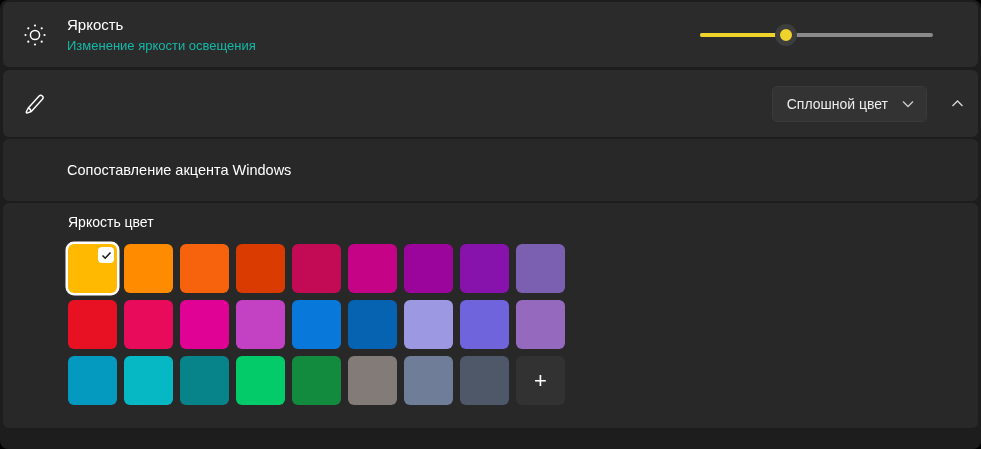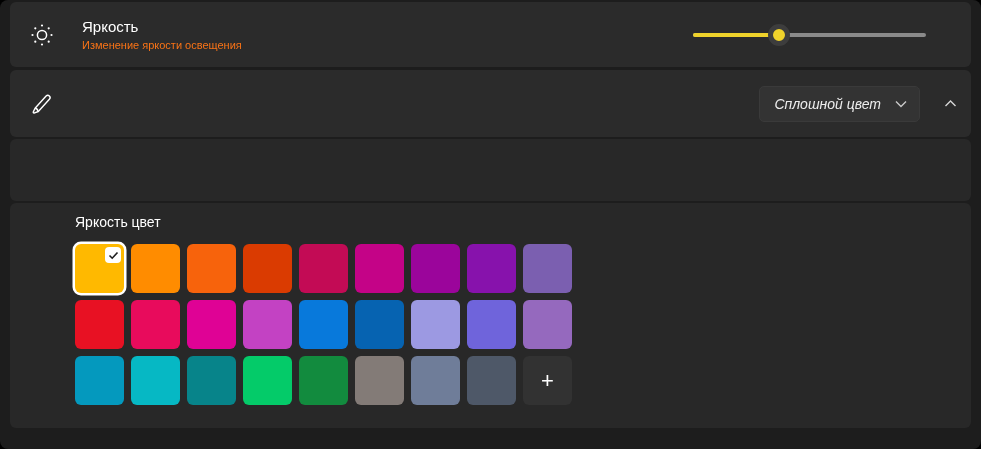--- a/index.html
+++ b/index.html
@@ -1,45 +1,45 @@
 <!DOCTYPE html>
 <html><head>
 <meta charset="utf-8">
 <style>
   html,body{margin:0;padding:0;background:#000;font-family:"Liberation Sans","DejaVu Sans",sans-serif;}
   .window{
     position:relative;width:981px;height:449px;background:#1d1d1d;
     border-radius:8px;overflow:hidden;
   }
   .card{
-    position:relative;margin:0 10px;background:#2b2b2b;border-radius:6px;
-    display:flex;align-items:center;gap:8px;
+    position:relative;margin:0 3px;background:#2b2b2b;border-radius:6px;
+    display:flex;align-items:center;
   }
   .card.sub{background:#282828;}
   .icon-col{width:64px;display:flex;justify-content:center;flex:0 0 64px;}
   .txt-col{flex:1;min-width:0;}
   .title{color:#ffffff;font-size:15px;line-height:1.25;}
-  .subtitle{color:#f97316;font-size:11px;margin-top:3px;}
+  .subtitle{color:#14b8a6;font-size:13px;margin-top:3px;}
   .plain-label{color:#ffffff;font-size:14.5px;margin-left:64px;}
 
   
   .slider{position:absolute;right:45px;top:50%;transform:translateY(-50%);width:233px;height:22px;}
   .slider .track{position:absolute;left:0;right:0;top:9px;height:4px;border-radius:2px;background:#8a8a8a;}
   .slider .fill{position:absolute;left:0;top:9px;height:4px;border-radius:2px;}
   .slider .thumb{
     position:absolute;top:0;width:22px;height:22px;border-radius:50%;
     box-sizing:border-box;border:5px solid #3d3d3d;transform:translateX(-11px);
   }
 
   
   .dropdown{
     position:absolute;right:51px;top:50%;transform:translateY(-50%);
     height:34px;padding:0 12px 0 14px;background:#333333;border:1px solid #3a3a3a;
     border-radius:5px;display:flex;align-items:center;gap:14px;color:#ededed;
-    font-size:14px;cursor:default;font-style:italic;
+    font-size:14px;cursor:default;
   }
   .chev-btn{
     position:absolute;right:8px;top:50%;transform:translateY(-50%);
     width:26px;height:26px;display:flex;align-items:center;justify-content:center;
   }
 
   
   .right-group{position:absolute;right:8px;top:50%;transform:translateY(-50%);display:flex;align-items:center;}
   .toggle-label{color:#ffffff;font-size:14px;margin-right:14px;}
   .toggle{width:40px;height:20px;border-radius:10px;position:relative;}
@@ -106,20 +106,21 @@
       </svg>
     </div>
     <div class="chev-btn">
       <svg width="13" height="9" viewBox="0 0 13 9">
         <polyline points="1.5,7 6.5,2 11.5,7" fill="none" stroke="#d6d6d6" stroke-width="1.4"></polyline>
       </svg>
     </div>
   </div>
 
   <div class="card sub" style="margin-top:2px;height:62px;">
+    <div class="plain-label">Сопоставление акцента Windows</div>
   </div>
 
   <div class="card sub" style="margin-top:2px;height:225px;align-items:flex-start;">
     <div class="palette-body">
       <div class="palette-title">Яркость цвет</div>
       <div class="grid" id="swatch-grid">
           <div class="swatch selected" style="background: rgb(255, 185, 0);">
             <div class="check-badge">
               <svg width="11" height="9" viewBox="0 0 11 9">
                 <polyline points="1.5,4.5 4.2,7.2 9.5,1.5" fill="none" stroke="#1f1f1f" stroke-width="1.6"></polyline>

